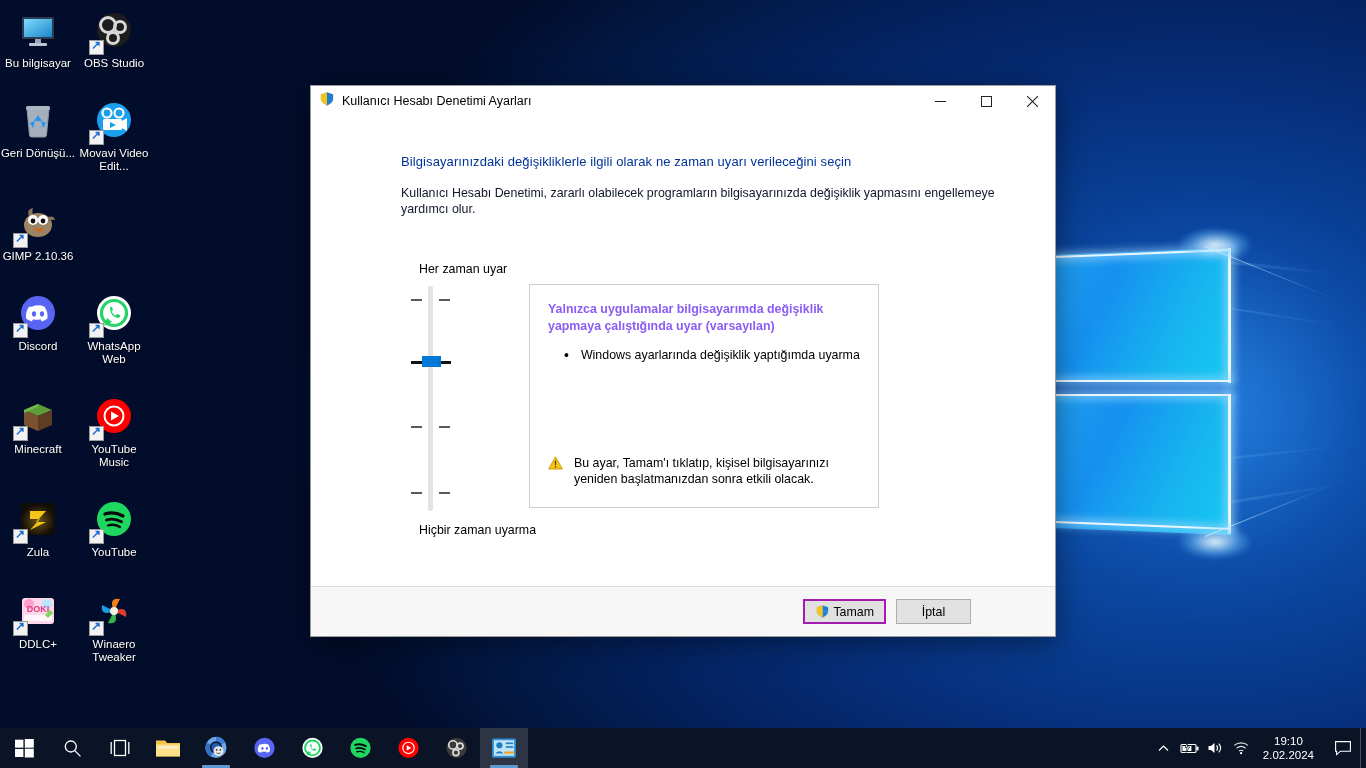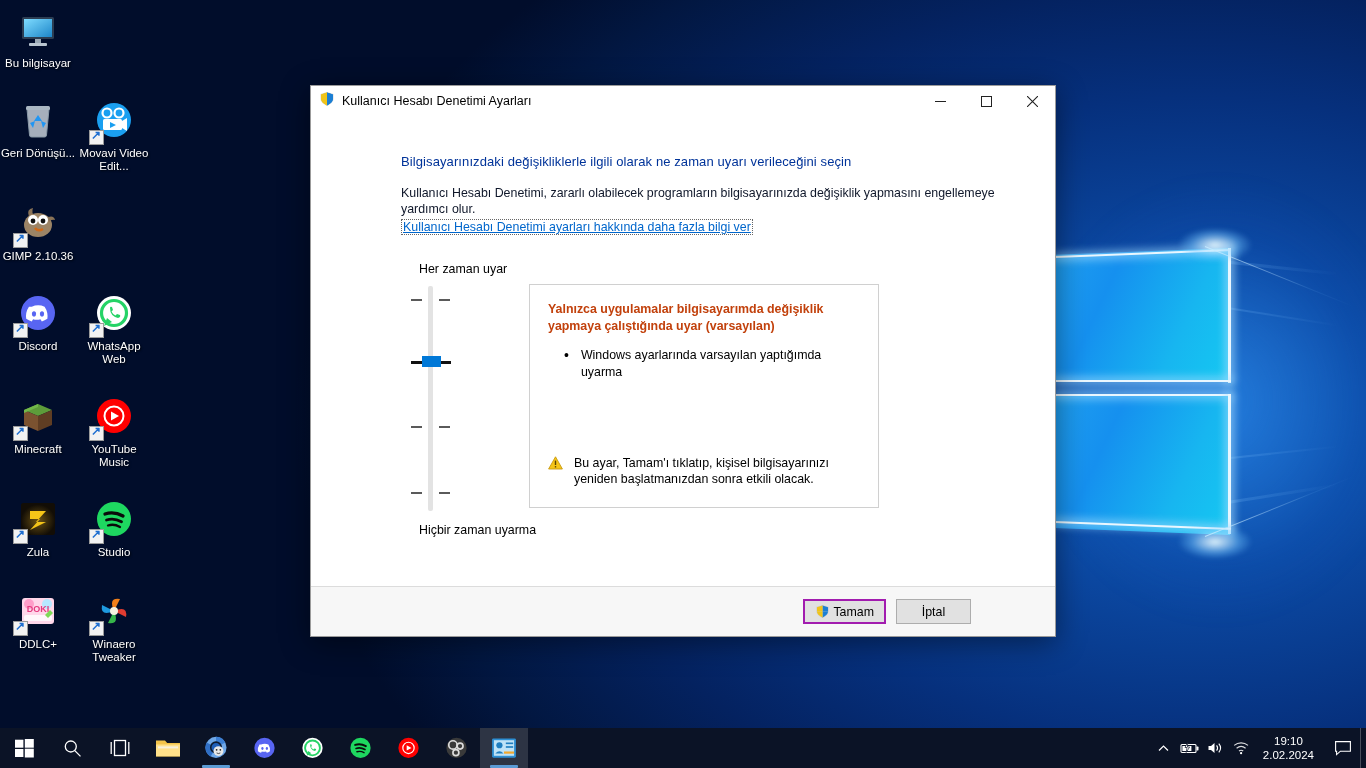--- a/index.html
+++ b/index.html
@@ -141,21 +141,21 @@
   }
 
   .desc-panel {
     position: absolute; left: 218px; top: 168px;
     width: 350px; height: 224px;
     border: 1px solid #d0d0d0; background: #fff;
     padding: 16px 18px 12px 18px;
     display: flex; flex-direction: column;
   }
   .desc-title {
-    font-size: 12.4px; font-weight: bold; color: #c2410c; line-height: 17px;
+    font-size: 12.4px; font-weight: bold; color: #8b5cf6; line-height: 17px;
   }
   .desc-bullets { margin: 12px 0 0 16px; }
   .desc-bullet {
     font-size: 12.4px; color: #000; line-height: 17px;
     display: flex; gap: 12px;
   }
   .desc-bullet .dot { font-size: 14px; line-height: 16px; }
   .desc-spacer { flex: 1; }
   .desc-note {
     display: flex; gap: 11px; align-items: flex-start;
@@ -253,20 +253,32 @@
               <stop offset="0" stop-color="#7fdcff"></stop>
                   <stop offset="1" stop-color="#1d86c9"></stop>
             </linearGradient>
               </defs>
             <rect x="18" y="29" width="6" height="4" fill="#9aa8b5"></rect>
             <rect x="12" y="33" width="18" height="3" rx="1" fill="#b9c5d0"></rect>
           </svg>
         </div>
         <div class="dicon-label">Bu bilgisayar</div>
       </div>
+      <div class="dicon">
+        <div class="dicon-img">
+          <svg width="42" height="42" viewBox="0 0 42 42">
+            <circle cx="21" cy="20" r="17" fill="#1d1d1d"></circle>
+            <circle cx="15" cy="15" r="7.5" fill="none" stroke="#d8d8d8" stroke-width="3"></circle>
+            <circle cx="27" cy="17" r="5.5" fill="none" stroke="#d8d8d8" stroke-width="3"></circle>
+            <circle cx="20" cy="28" r="5.5" fill="none" stroke="#d8d8d8" stroke-width="3"></circle>
+          </svg>
+          <div class="shortcut-arrow"></div>
+        </div>
+        <div class="dicon-label">OBS Studio</div>
+      </div>
     </div>
 
     <div style="display:flex; margin-top:12px;">
       <div class="dicon">
         <div class="dicon-img">
           <svg width="42" height="42" viewBox="0 0 42 42">
             <path d="M10 9 h22 l-2.5 26 a2 2 0 0 1 -2 2 h-13 a2 2 0 0 1 -2 -2 z" fill="#c3ccd6" opacity=".85"></path>
             <path d="M10 9 h22 l-2.5 26 a2 2 0 0 1 -2 2 h-13 a2 2 0 0 1 -2 -2 z" fill="none" stroke="#8a9aa8" stroke-width="1"></path>
             <rect x="9" y="6" width="24" height="4" rx="1.5" fill="#aab7c3"></rect>
             <path d="M21 15 l4 6 h-8 z" fill="#2196f3"></path>
@@ -383,21 +395,21 @@
       <div class="dicon">
         <div class="dicon-img">
           <svg width="42" height="42" viewBox="0 0 42 42">
             <circle cx="21" cy="20" r="17" fill="#1ed760"></circle>
             <path d="M12 15 q9 -3 18 2" stroke="#0a0a0a" stroke-width="3.3" fill="none" stroke-linecap="round"></path>
             <path d="M13.5 21 q7.5 -2.5 15 1.8" stroke="#0a0a0a" stroke-width="2.8" fill="none" stroke-linecap="round"></path>
             <path d="M15 26.5 q6 -2 12 1.5" stroke="#0a0a0a" stroke-width="2.3" fill="none" stroke-linecap="round"></path>
           </svg>
           <div class="shortcut-arrow"></div>
         </div>
-        <div class="dicon-label">Studio</div>
+        <div class="dicon-label">YouTube</div>
       </div>
     </div>
 
     <div style="display:flex; margin-top:14px;">
       <div class="dicon">
         <div class="dicon-img">
           <svg width="42" height="42" viewBox="0 0 42 42">
             <rect x="5" y="7" width="32" height="26" rx="3" fill="#ffd7ea"></rect>
             <circle cx="12" cy="13" r="5" fill="#ff9ec9"></circle>
             <circle cx="30" cy="13" r="5" fill="#b7e7ff"></circle>
@@ -457,21 +469,20 @@
         <svg width="11" height="11" viewBox="0 0 11 11">
             <path d="M0 0 L11 11 M11 0 L0 11" stroke="#222" stroke-width="1.1"></path>
           </svg>
       </span>
     </div>
 
     <div class="dlg-body">
 
       <div class="dlg-heading">Bilgisayarınızdaki değişikliklerle ilgili olarak ne zaman uyarı verileceğini seçin</div>
       <div class="dlg-sub">Kullanıcı Hesabı Denetimi, zararlı olabilecek programların bilgisayarınızda değişiklik yapmasını engellemeye yardımcı olur.</div>
-      <a class="dlg-link" href="#">Kullanıcı Hesabı Denetimi ayarları hakkında daha fazla bilgi ver</a>
 
       
       <div class="slider-area">
         <div class="slider-toplabel">Her zaman uyar</div>
         <div class="slider-track-wrap">
           <div class="slider-rail"></div>
 
           <div class="tick left" style="top:13px;"></div>
           <div class="tick right" style="top:13px;"></div>
 
@@ -488,21 +499,21 @@
         </div>
         <div class="slider-botlabel">Hiçbir zaman uyarma</div>
       </div>
 
       
       <div class="desc-panel">
         <div class="desc-title">Yalnızca uygulamalar bilgisayarımda değişiklik yapmaya çalıştığında uyar (varsayılan)</div>
         <div class="desc-bullets">
           <div class="desc-bullet">
             <span class="dot">•</span>
-            <span>Windows ayarlarında varsayılan yaptığımda uyarma</span>
+            <span>Windows ayarlarında değişiklik yaptığımda uyarma</span>
           </div>
         </div>
         <div class="desc-spacer"></div>
         <div class="desc-note">
           <span style="flex:none; margin-top:1px;">
             <svg width="15" height="14" viewBox="0 0 15 14">
               <path d="M7.5 0.8 L14.4 13 H0.6 Z" fill="#f5c518" stroke="#c89a10" stroke-width="0.9" stroke-linejoin="round"></path>
               <rect x="6.8" y="4.6" width="1.4" height="4.4" fill="#5a4400"></rect>
               <rect x="6.8" y="10.1" width="1.4" height="1.4" fill="#5a4400"></rect>
             </svg>

